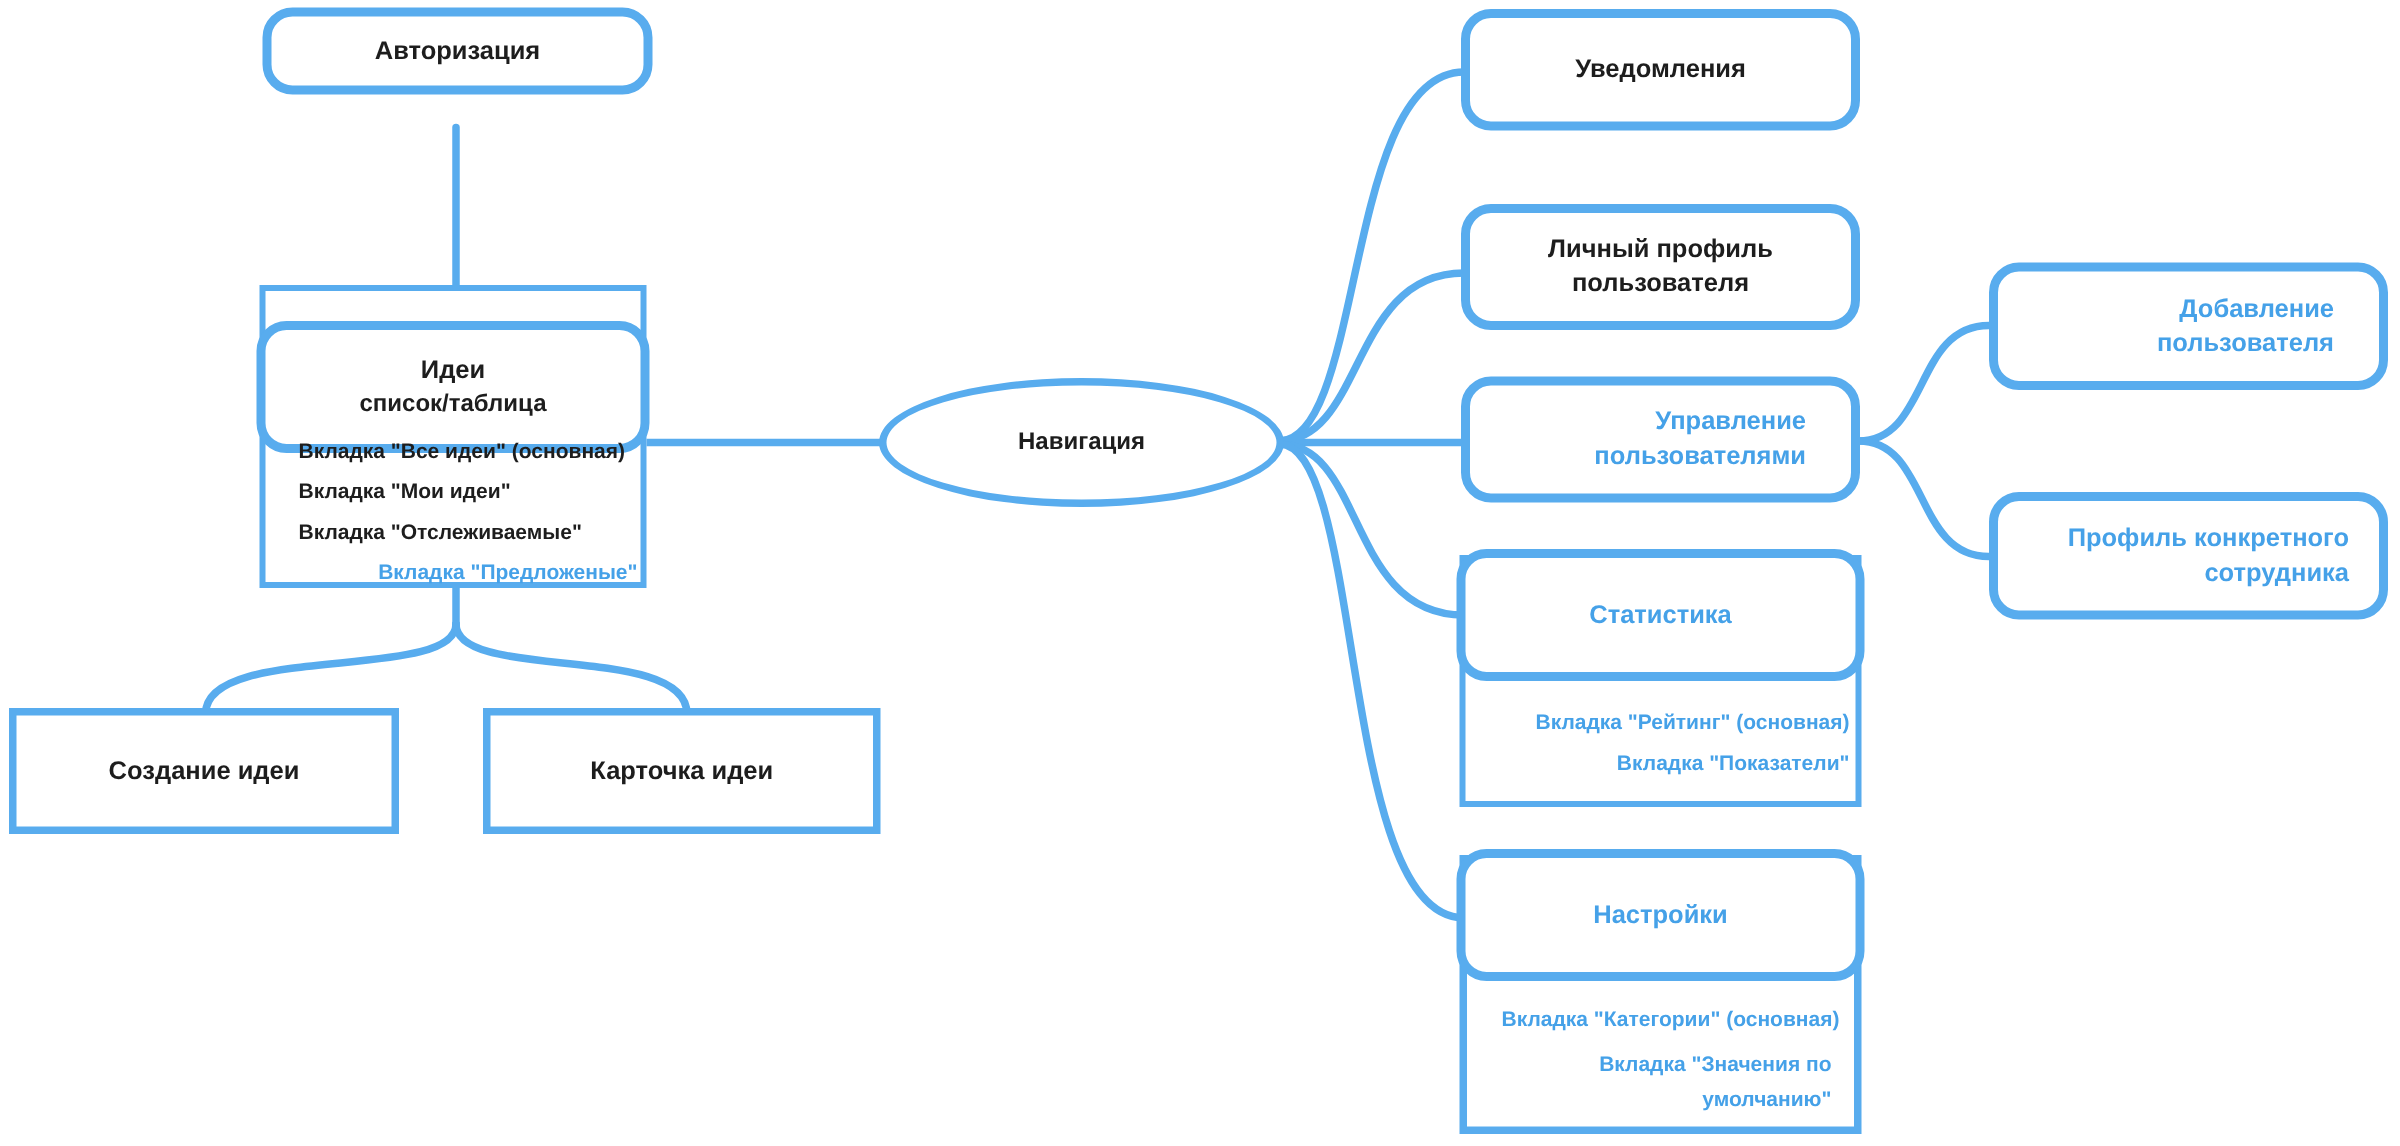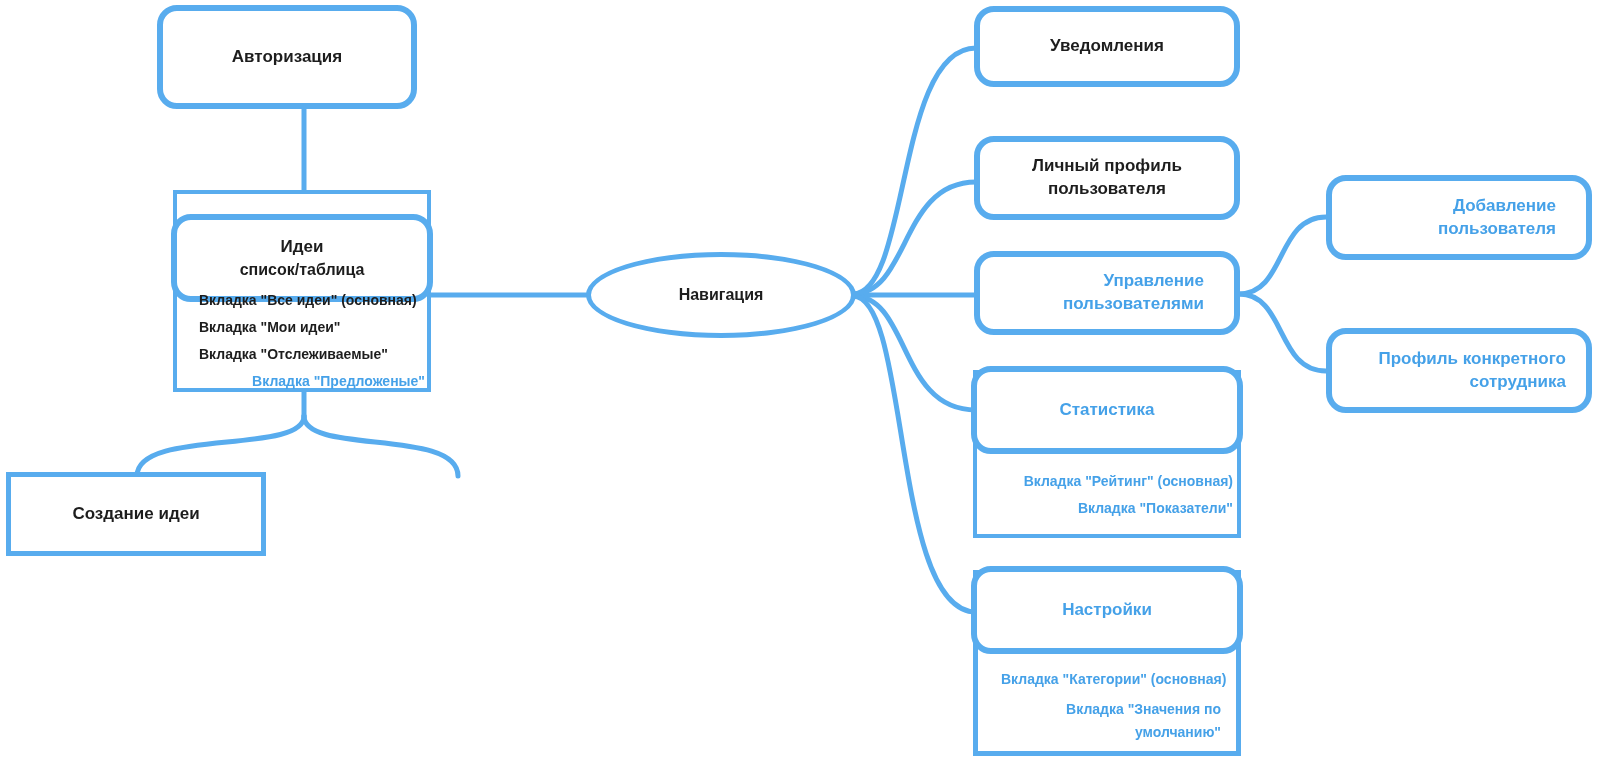--- a/index.html
+++ b/index.html
@@ -39,38 +39,41 @@
       <path d="M853,296 C910,296 898,410 976,410"></path>
       <path d="M853,296 C910,297 892,612 976,612"></path>
       <path d="M1239,294 C1286,294 1276,217 1326,217"></path>
       <path d="M1239,294 C1286,294 1276,371 1326,371"></path>
       <path d="M304,390 L304,418"></path>
       <path d="M304,416 C304,455 137,428 137,476"></path>
       <path d="M304,416 C304,455 458,428 458,476"></path>
     </g>
   </svg>
 
-  <div class="node rounded" style="left:157px;top:5px;width:260px;height:104px;">
+  <div class="node rounded" style="left:175px;top:5px;width:260px;height:58px;">
     <span>Авторизация</span>
   </div>
 
   <div class="outer-rect" style="left:173px;top:190px;width:258px;height:202px;"></div>
   <div class="node rounded header" style="left:171px;top:186px;width:262px;height:88px;margin-top:28px;">
     <span>Идеи</span>
     <span class="subtitle">список/таблица</span>
   </div>
   <div class="tabs" style="left:199px;top:287px;width:226px;">
     <span class="tab">Вкладка "Все идеи" (основная)</span>
     <span class="tab">Вкладка "Мои идеи"</span>
     <span class="tab">Вкладка "Отслеживаемые"</span>
     <span class="tab blue-text">Вкладка "Предложеные"</span>
   </div>
 
   <div class="node sharp" style="left:6px;top:472px;width:260px;height:84px;">
     <span>Создание идеи</span>
+  </div>
+  <div class="node sharp" style="left:322px;top:472px;width:265px;height:84px;">
+    <span>Карточка идеи</span>
   </div>
 
   <div class="node ellipse" style="left:586px;top:252px;width:270px;height:86px;font-size:16px;">
     <span>Навигация</span>
   </div>
 
   <div class="node rounded" style="left:974px;top:6px;width:266px;height:81px;">
     <span>Уведомления</span>
   </div>
 

